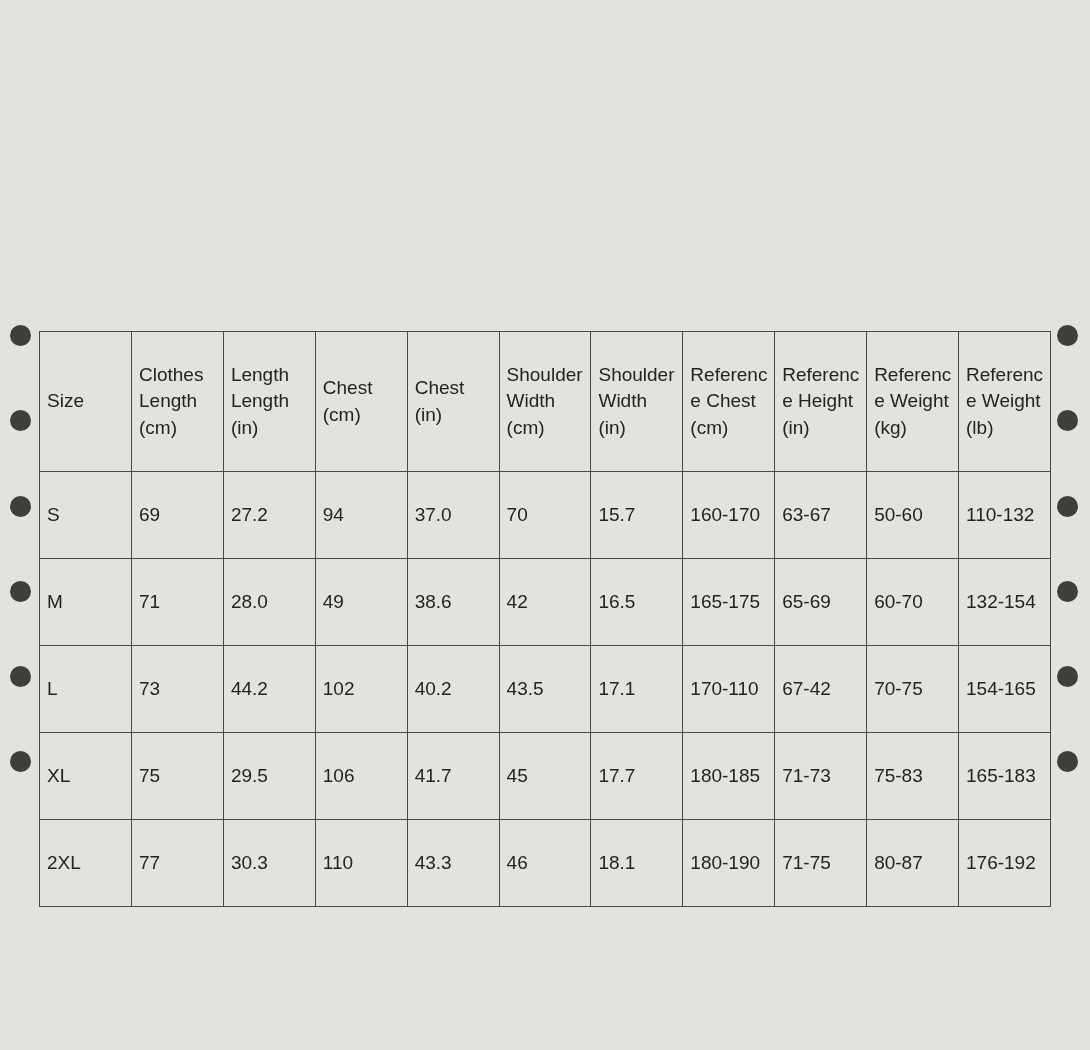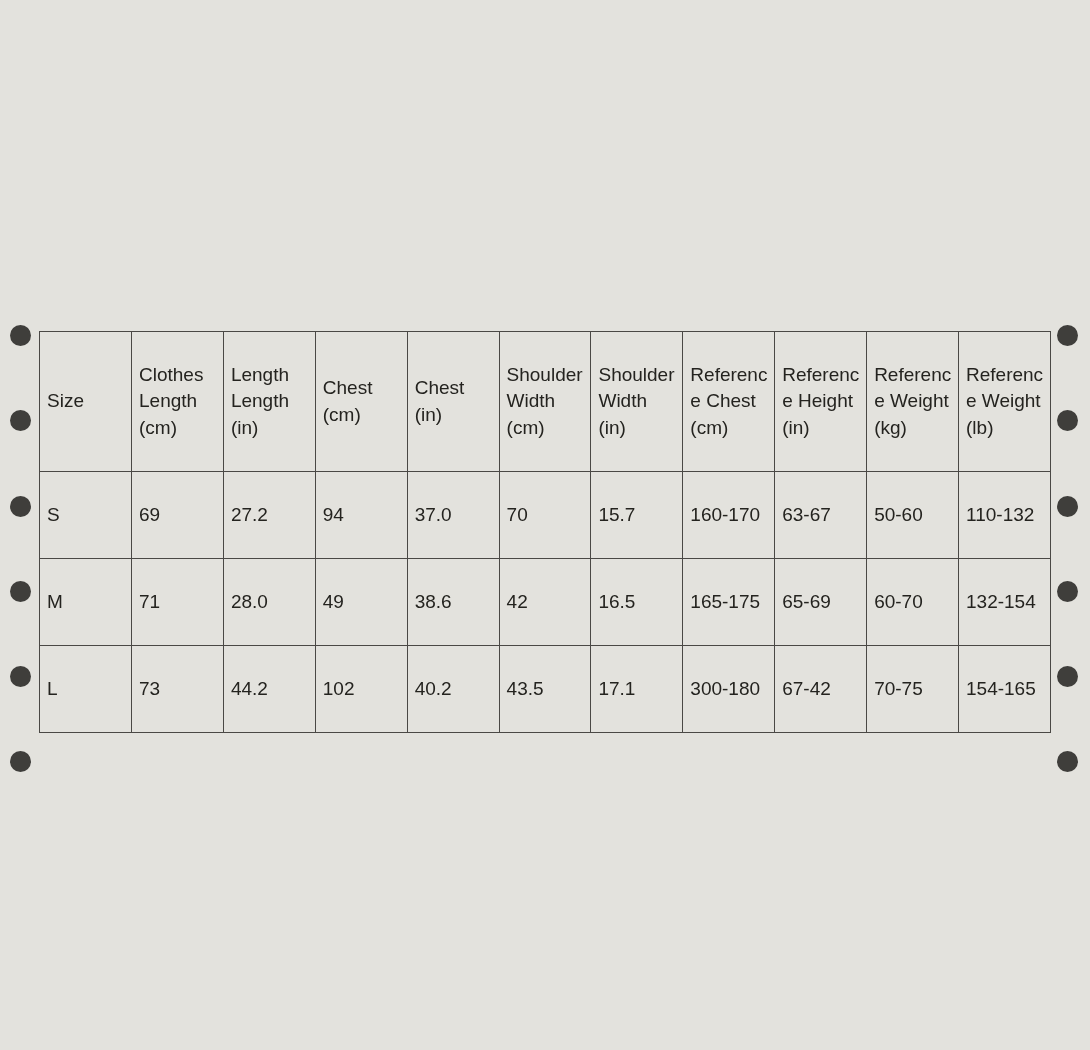--- a/index.html
+++ b/index.html
@@ -159,22 +159,48 @@
             <td>132-154</td>
           </tr>
           <tr>
             <td>L</td>
             <td>73</td>
             <td>44.2</td>
             <td>102</td>
             <td>40.2</td>
             <td>43.5</td>
             <td>17.1</td>
-            <td>300-180</td>
+            <td>170-110</td>
             <td>67-42</td>
             <td>70-75</td>
             <td>154-165</td>
           </tr>
+          <tr>
+            <td>XL</td>
+            <td>75</td>
+            <td>29.5</td>
+            <td>106</td>
+            <td>41.7</td>
+            <td>45</td>
+            <td>17.7</td>
+            <td>180-185</td>
+            <td>71-73</td>
+            <td>75-83</td>
+            <td>165-183</td>
+          </tr>
+          <tr>
+            <td>2XL</td>
+            <td>77</td>
+            <td>30.3</td>
+            <td>110</td>
+            <td>43.3</td>
+            <td>46</td>
+            <td>18.1</td>
+            <td>180-190</td>
+            <td>71-75</td>
+            <td>80-87</td>
+            <td>176-192</td>
+          </tr>
         </tbody>
     </table>
   </div>
 
 </div>
 
 </body></html>

